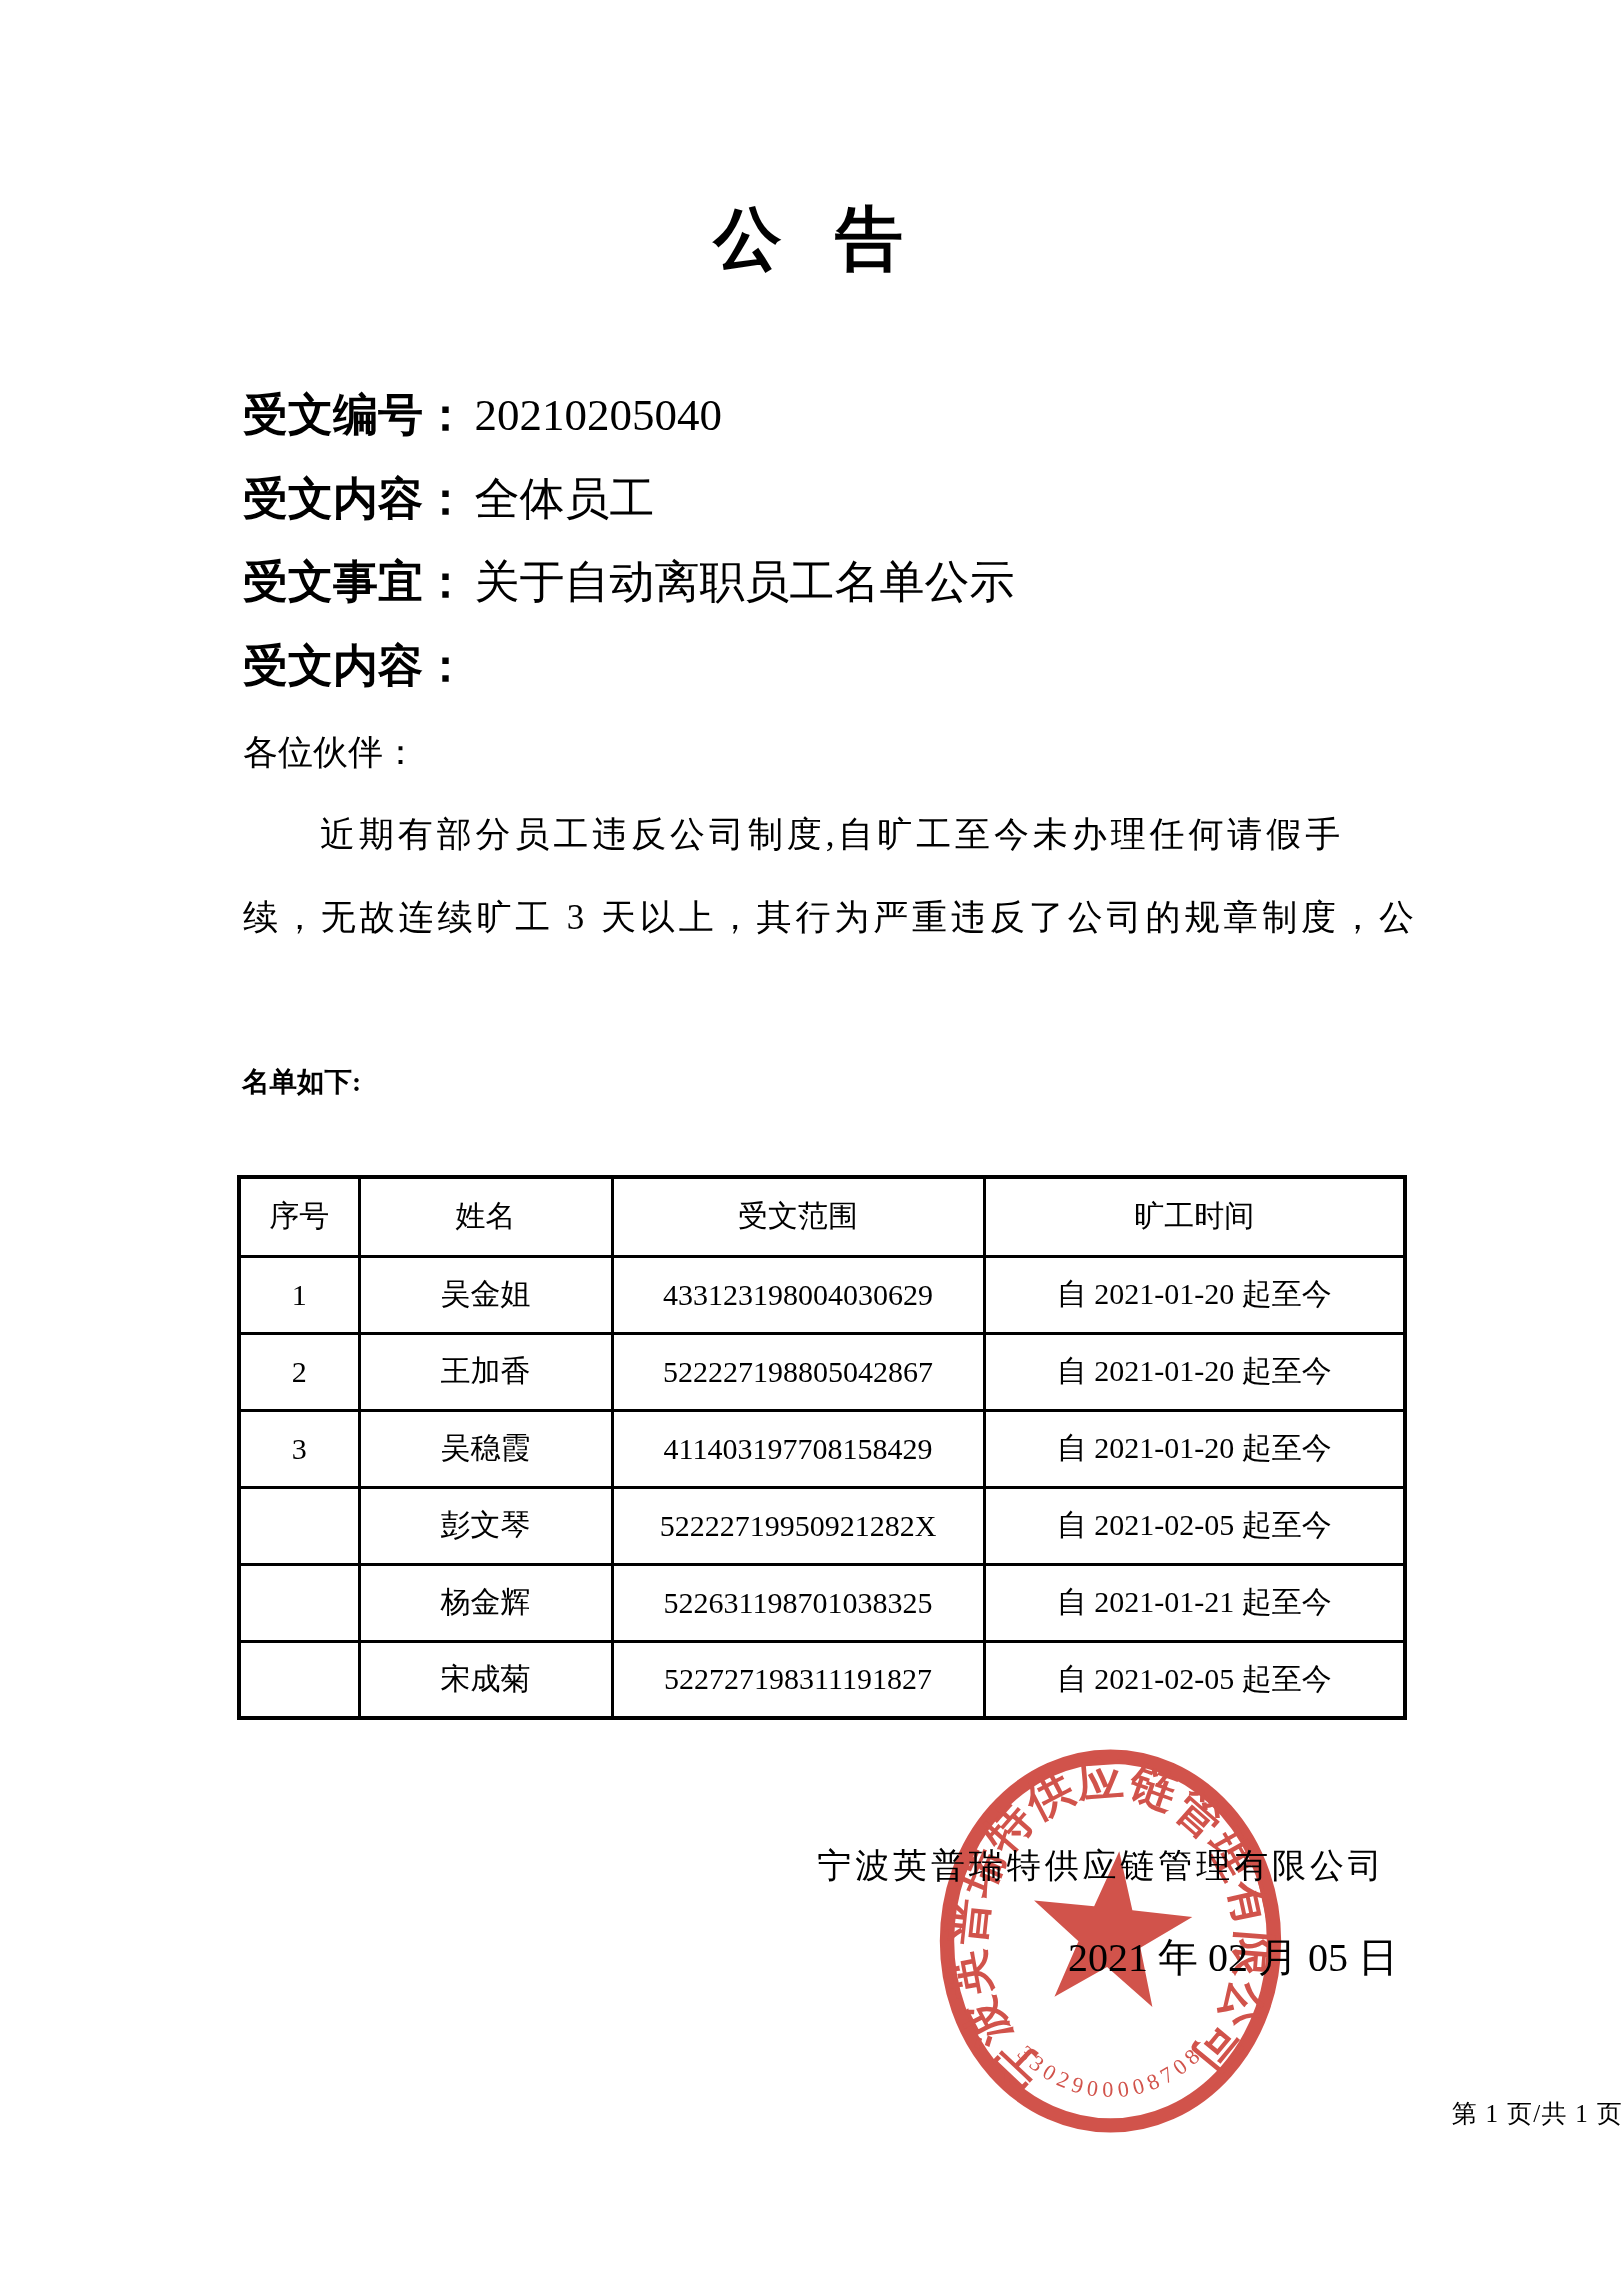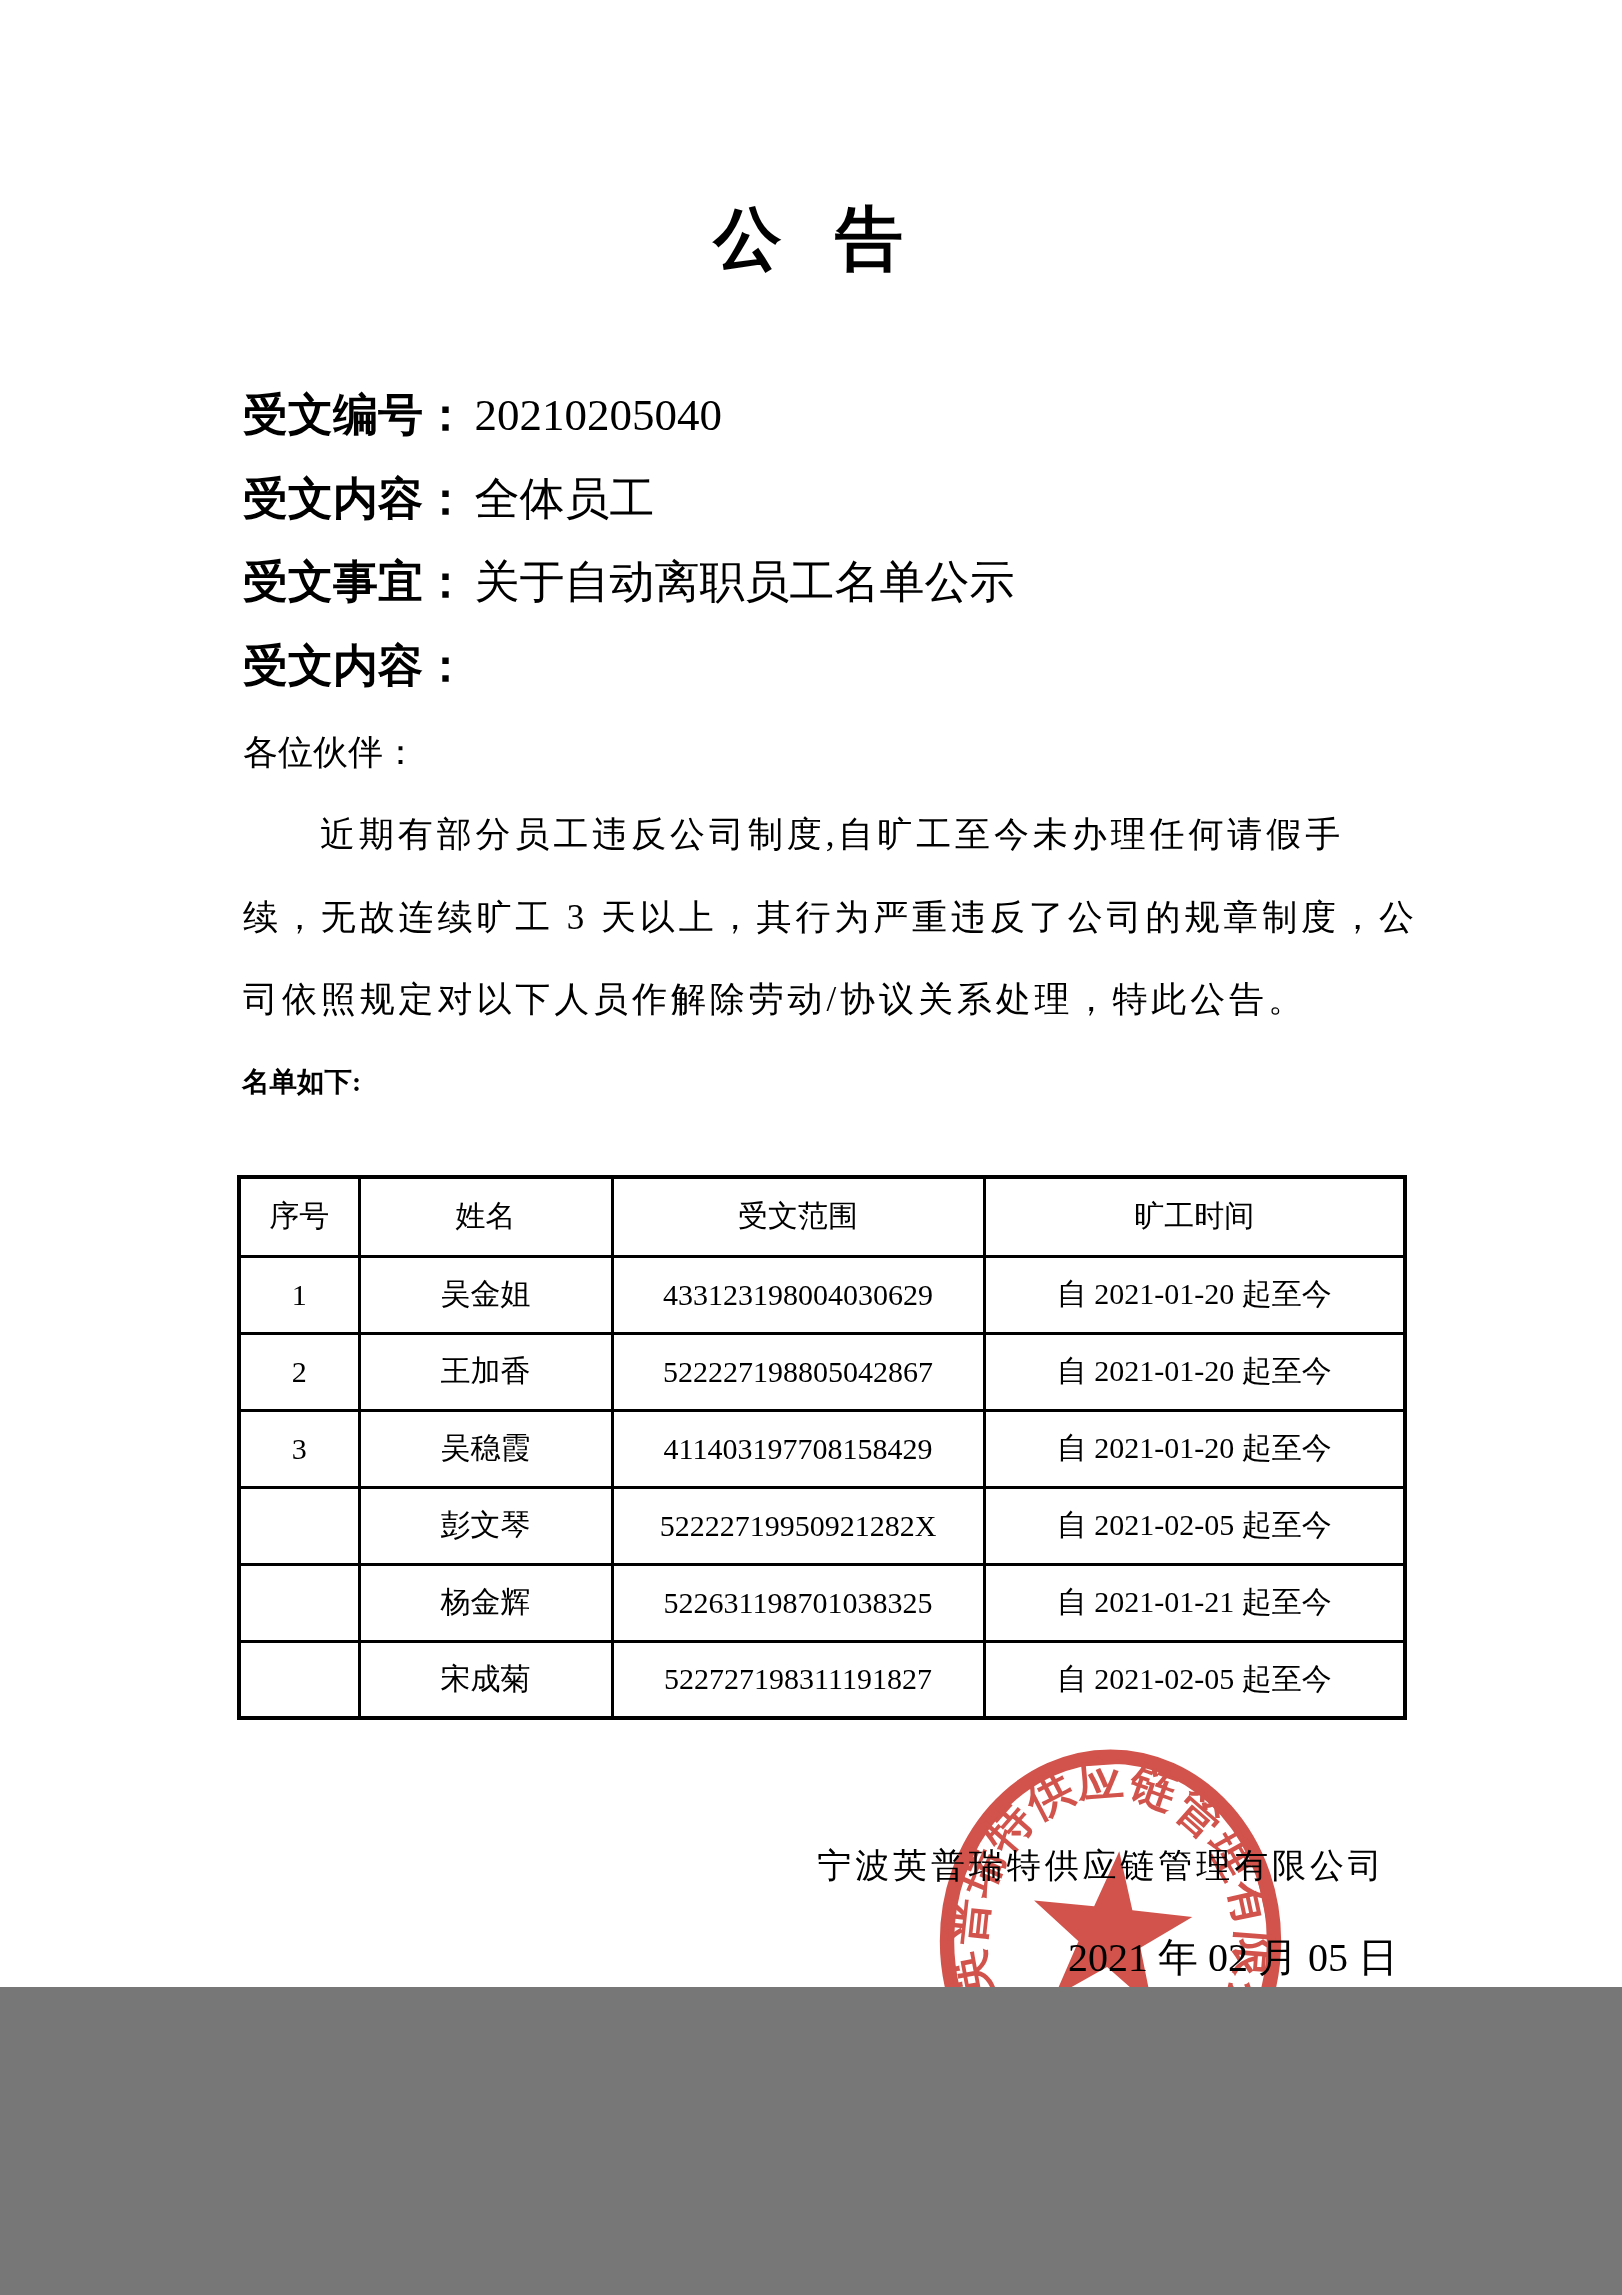--- a/index.html
+++ b/index.html
@@ -1,18 +1,18 @@
 <!DOCTYPE html>
 <html style="--stamp-color: #cb3a31;font-size:10.5px"><head>
 <meta charset="utf-8">
 <style>
   html,body{margin:0;padding:0;background:#777;}
   .page{
     position:relative;
-    width:1623px;height:1987px;
+    width:1623px;height:2295px;
     margin:0 auto;
     background:#ffffff;
     color:#000;
     font-family:"Liberation Serif","DejaVu Serif",serif;
     overflow:hidden;
   }
   .title{
     position:absolute;top:194px;left:0;width:100%;
     text-align:center;
     font-size:68px;font-weight:700;letter-spacing:6.5px;
@@ -91,21 +91,20 @@
     <span class="field-label">受文事宜：</span><span class="field-value">关于自动离职员工名单公示</span>
   </div>
   <div class="field-row" style="top:636px;">
     <span class="field-label">受文内容：</span><span class="field-value"></span>
   </div>
 
   <div class="greeting">各位伙伴：</div>
 
   <div class="para-line indent" style="top:811px;">近期有部分员工违反公司制度,自旷工至今未办理任何请假手</div>
   <div class="para-line" style="top:894px;">续，无故连续旷工 3 天以上，其行为严重违反了公司的规章制度，公</div>
-  <div class="para-line" style="top:976px;">司依照规定对以下人员作解除劳动/协议关系处理，特此公告。</div>
 
   <div class="list-label">名单如下:</div>
 
   <table class="roster">
     <colgroup>
       <col style="width:120px;">
         <col style="width:253px;">
         <col style="width:372px;">
         <col style="width:421px;">
     </colgroup>

